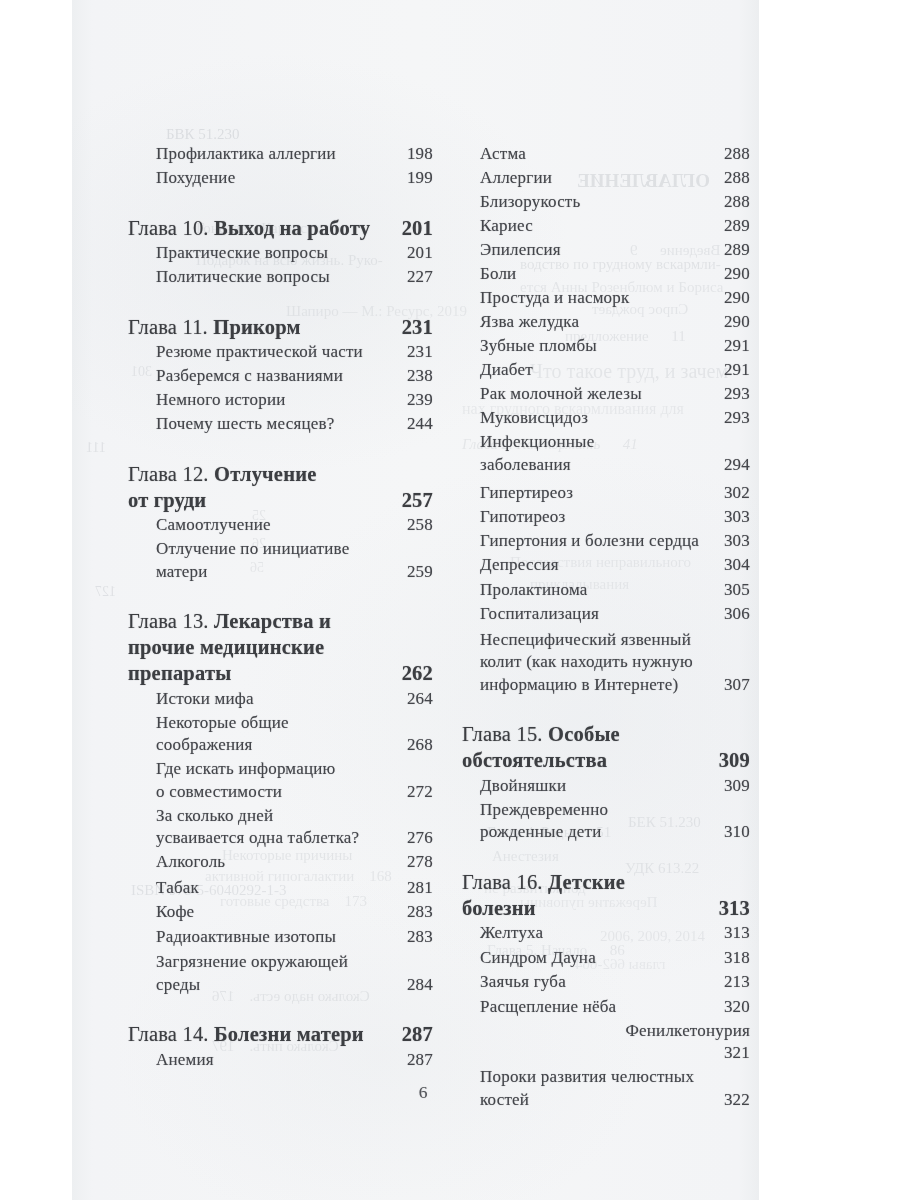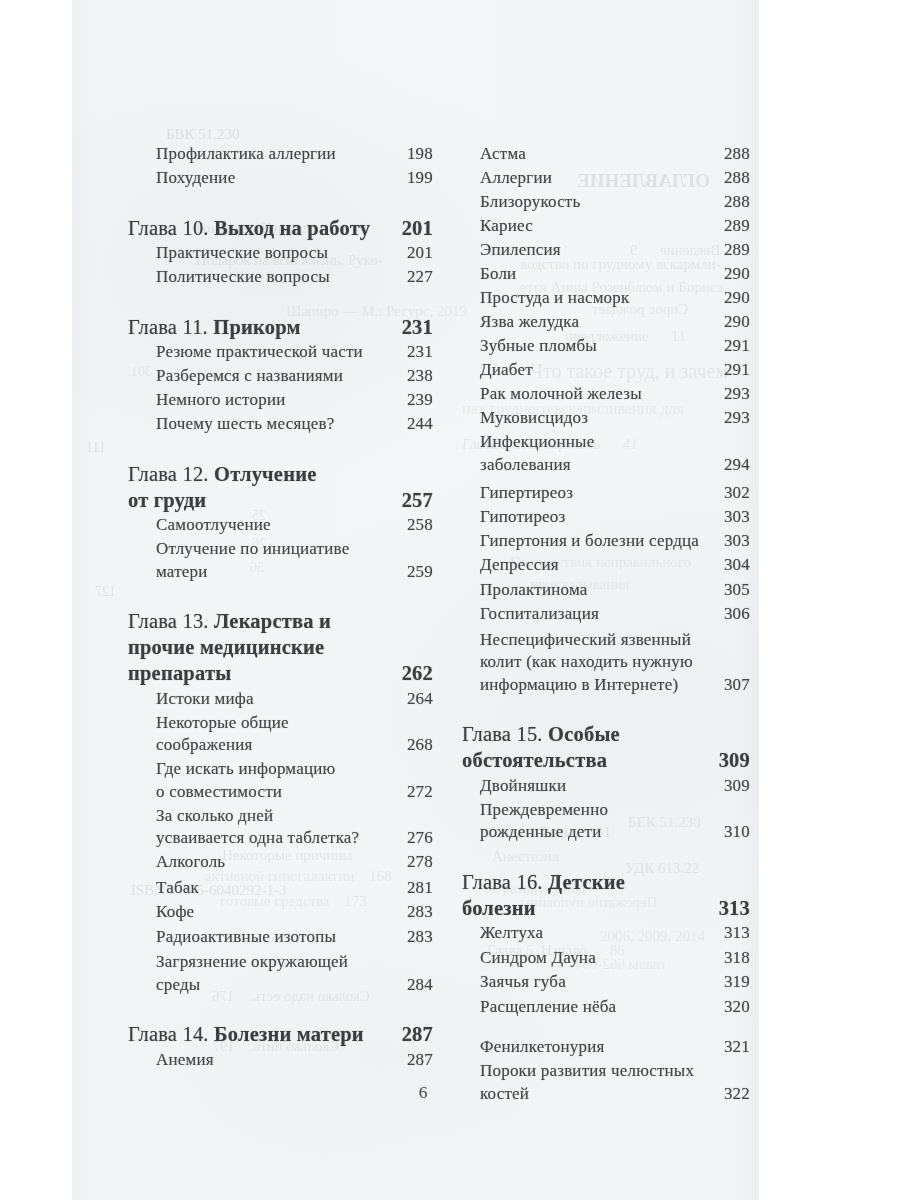--- a/index.html
+++ b/index.html
@@ -295,27 +295,27 @@
         <div class="entry sub" style="margin-top: 1px;">
           <span class="label">Желтуха</span>
           <span class="pg">313</span>
         </div>
         <div class="entry sub" style="margin-top: 2px;">
           <span class="label">Синдром Дауна</span>
           <span class="pg">318</span>
         </div>
         <div class="entry sub" style="margin-top: 2px;">
           <span class="label">Заячья губа</span>
-          <span class="pg">319</span>
+          <span class="pg">213</span>
         </div>
         <div class="entry sub" style="margin-top: 2px;">
           <span class="label">Расщепление нёба</span>
           <span class="pg">320</span>
         </div>
-        <div class="entry sub" style="margin-top: 18px;">
+        <div class="entry sub" style="margin-top: 1px; flex-direction: column;">
           <span class="label">Фенилкетонурия</span>
           <span class="pg">321</span>
         </div>
         <div class="entry sub" style="margin-top: 1px;">
           <span class="label">Пороки развития челюстных
 костей</span>
           <span class="pg">322</span>
         </div>
       </div>
     <div class="folio">6</div>

